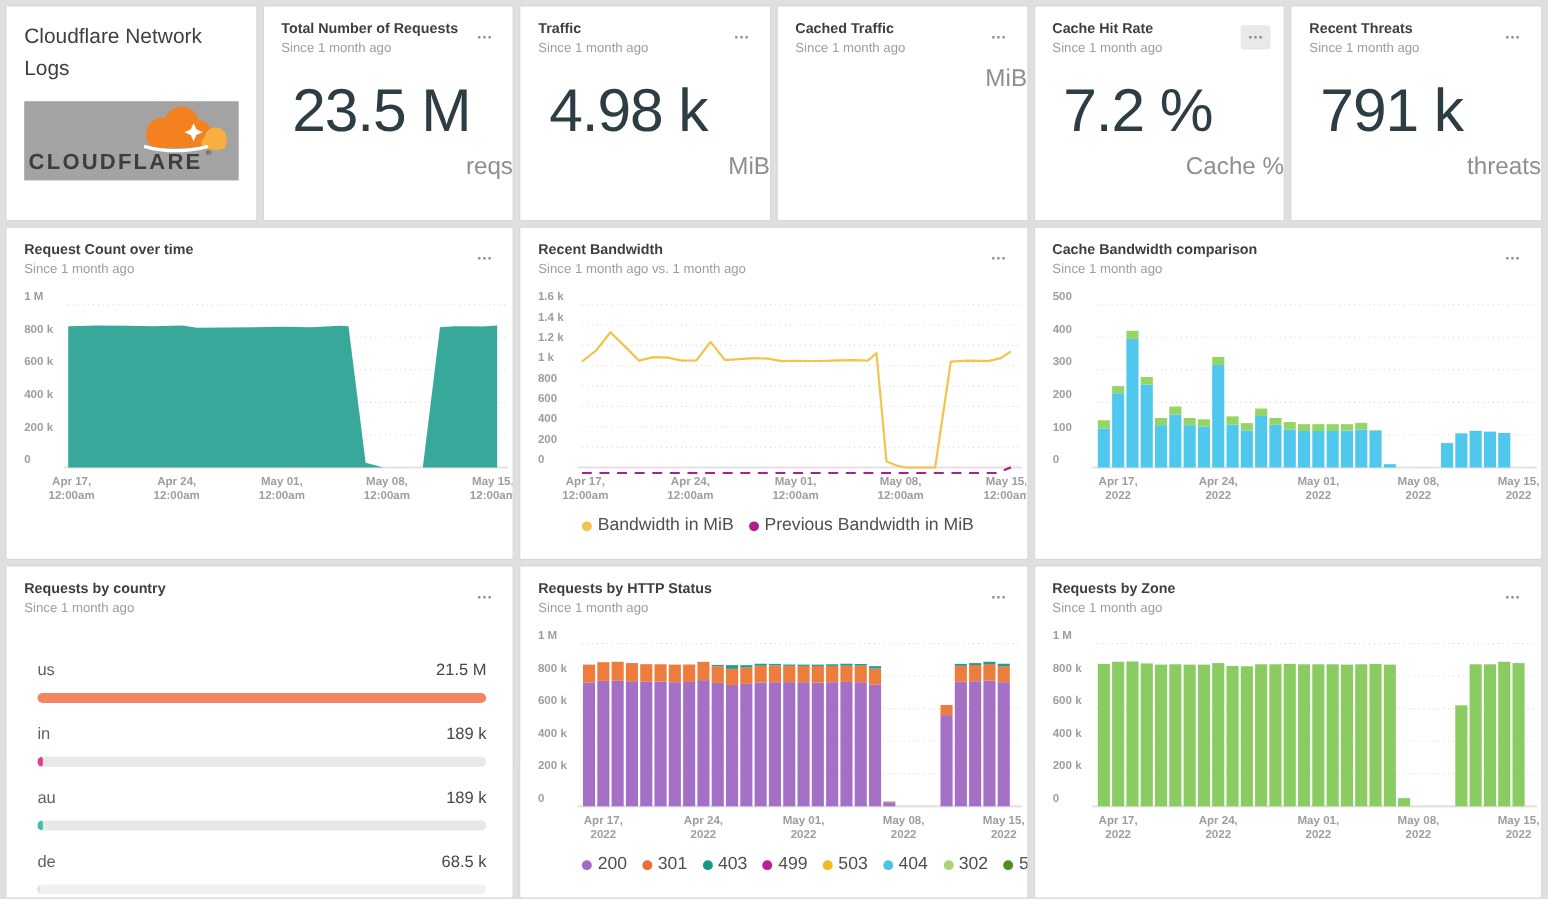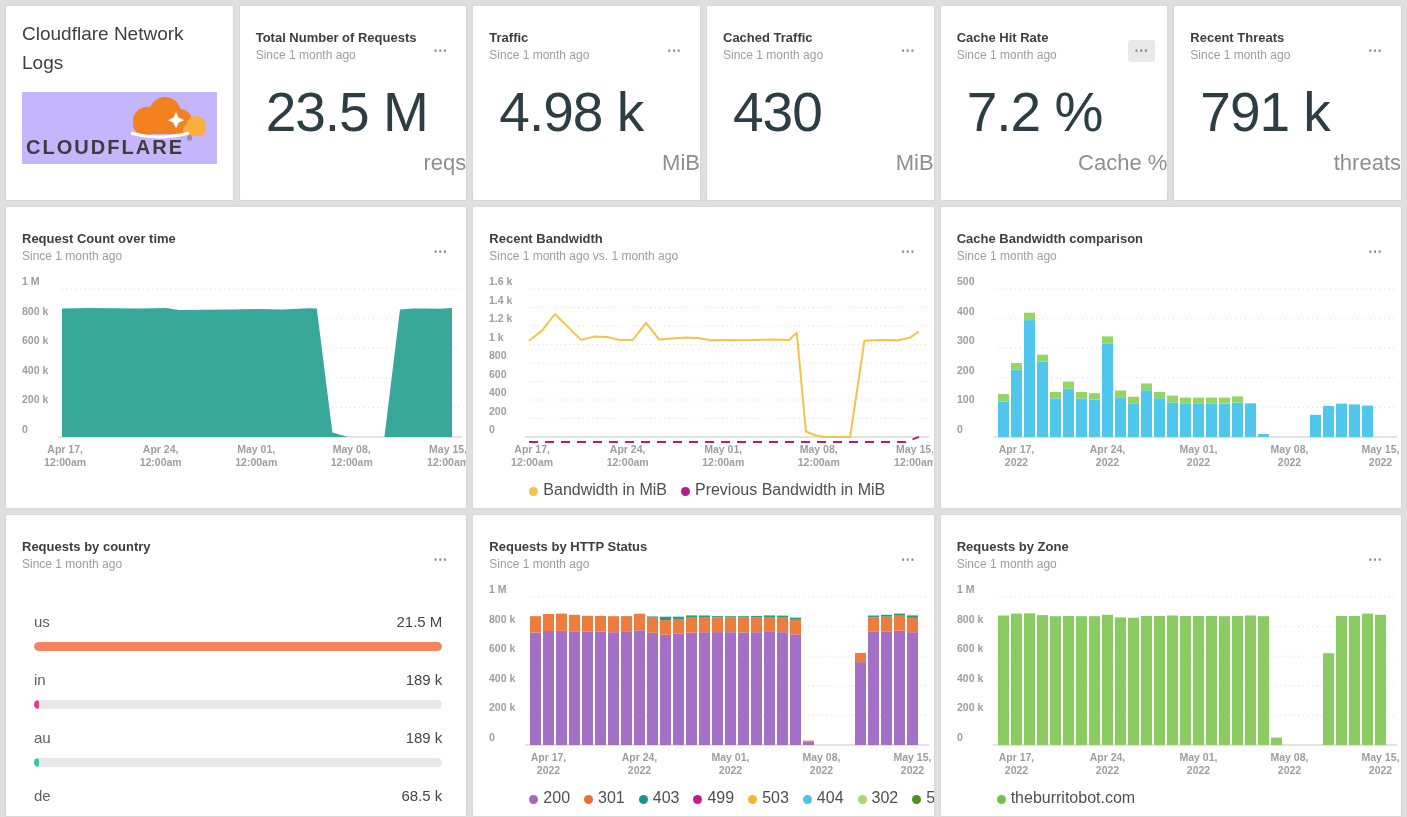--- a/index.html
+++ b/index.html
@@ -3,32 +3,32 @@
 <meta charset="utf-8">
 <title>Cloudflare Network Logs</title>
 <style>
   * { margin:0; padding:0; box-sizing:border-box; }
   html,body { width:1407px; height:817px; overflow:hidden; background:#dfdfdf;
     font-family:"Liberation Sans", sans-serif; }
   .dashboard { display:grid; grid-template-columns:repeat(6,1fr);
     grid-template-rows:196px 303px 303px; gap:5px; padding:5px; width:1407px; }
   .panel { background:#fff; border:1px solid #d8d8d8; border-radius:2px; overflow:hidden; position:relative; }
   .span2 { grid-column:span 2; }
-  .panel-header { display:flex; justify-content:space-between; align-items:flex-end; padding:24px 12px 0 16px; }
+  .panel-header { display:flex; justify-content:space-between; align-items:center; padding:12px 12px 0 16px; }
   .panel-title { font-size:13px; font-weight:700; color:#3e3e3e; }
   .panel-sub { font-size:12px; color:#9d9d9d; margin-top:3px; }
   .menu-btn { color:#8a8a8a; font-size:14px; font-weight:700; letter-spacing:1px; line-height:1;
     padding:3px 6px 5px; border-radius:3px; cursor:pointer; }
   .menu-btn.hover { background:#e9e9e9; }
   
   .stat-value { font-size:55px; color:#2c3d44; margin:22px 0 0 26px; line-height:1.05; letter-spacing:-1px; white-space:nowrap; }
   .stat-unit { font-size:22px; color:#8f8f8f; margin:8px 0 0 28px;text-align:right; }
   
   .brand-title { font-size:19px; color:#404040; margin:14px 16px 0; line-height:1.5; }
-  .logo-box { margin:15px 16px 0; background:#c4b5fd; height:72px; display:flex; align-items:center; justify-content:center; }
+  .logo-box { margin:15px 16px 0; background:#a3a3a3; height:72px; display:flex; align-items:center; justify-content:center; }
   .logo-text { font-size:20px; font-weight:700; fill:#3d3d3d; letter-spacing:2px; }
   .logo-reg { font-size:7px; fill:#3d3d3d; }
   
   .chart-body { height:214px; width:100%;font-weight:bold; }
   svg text { font-family:"Liberation Sans", sans-serif; }
   .tk { font-size:10.5px; fill:#9e9e9e; }
   .mid { text-anchor:middle; }
   .grid { stroke:#d9d9d9; stroke-dasharray:1,3.5; }
   .axis { stroke:#e3e3e3; stroke-width:2; }
   .legend { display:flex; align-items:center; gap:14px; margin:4px 0 0 56px; font-size:16px; color:#4f4f4f; flex-wrap:nowrap; }
@@ -92,21 +92,20 @@
   </section>
 
   <section class="panel">
     <div class="panel-header">
       <div>
         <div class="panel-title">Cached Traffic</div>
         <div class="panel-sub">Since 1 month ago</div>
       </div>
       <div class="menu-btn">⋯</div>
     </div>
-    <div class="stat-value">430</div>
     <div class="stat-unit">MiB</div>
   </section>
 
   <section class="panel">
     <div class="panel-header">
       <div>
         <div class="panel-title">Cache Hit Rate</div>
         <div class="panel-sub">Since 1 month ago</div>
       </div>
       <div class="menu-btn hover">⋯</div>
@@ -503,18 +502,15 @@
           <rect x="291.0" y="44.9" width="11.0" height="129.1" fill="#8bcc62"></rect>
           <rect x="304.0" y="44.5" width="11.0" height="129.5" fill="#8bcc62"></rect>
           <rect x="317.0" y="45.2" width="11.0" height="128.8" fill="#8bcc62"></rect>
           <rect x="330.0" y="166.6" width="11.0" height="7.4" fill="#8bcc62"></rect>
           <rect x="382.0" y="82.2" width="11.0" height="91.8" fill="#8bcc62"></rect>
           <rect x="395.0" y="44.9" width="11.0" height="129.1" fill="#8bcc62"></rect>
           <rect x="408.0" y="44.9" width="11.0" height="129.1" fill="#8bcc62"></rect>
           <rect x="421.0" y="42.6" width="11.0" height="131.4" fill="#8bcc62"></rect>
           <rect x="434.0" y="43.8" width="11.0" height="130.2" fill="#8bcc62"></rect>
         </svg></div>
-    <div class="legend">
-        <span class="lg"><i class="dot" style="background:#74c24a"></i><span>theburritobot.com</span></span>
-      </div>
   </section>
 
 </div>
 
 </body></html>

